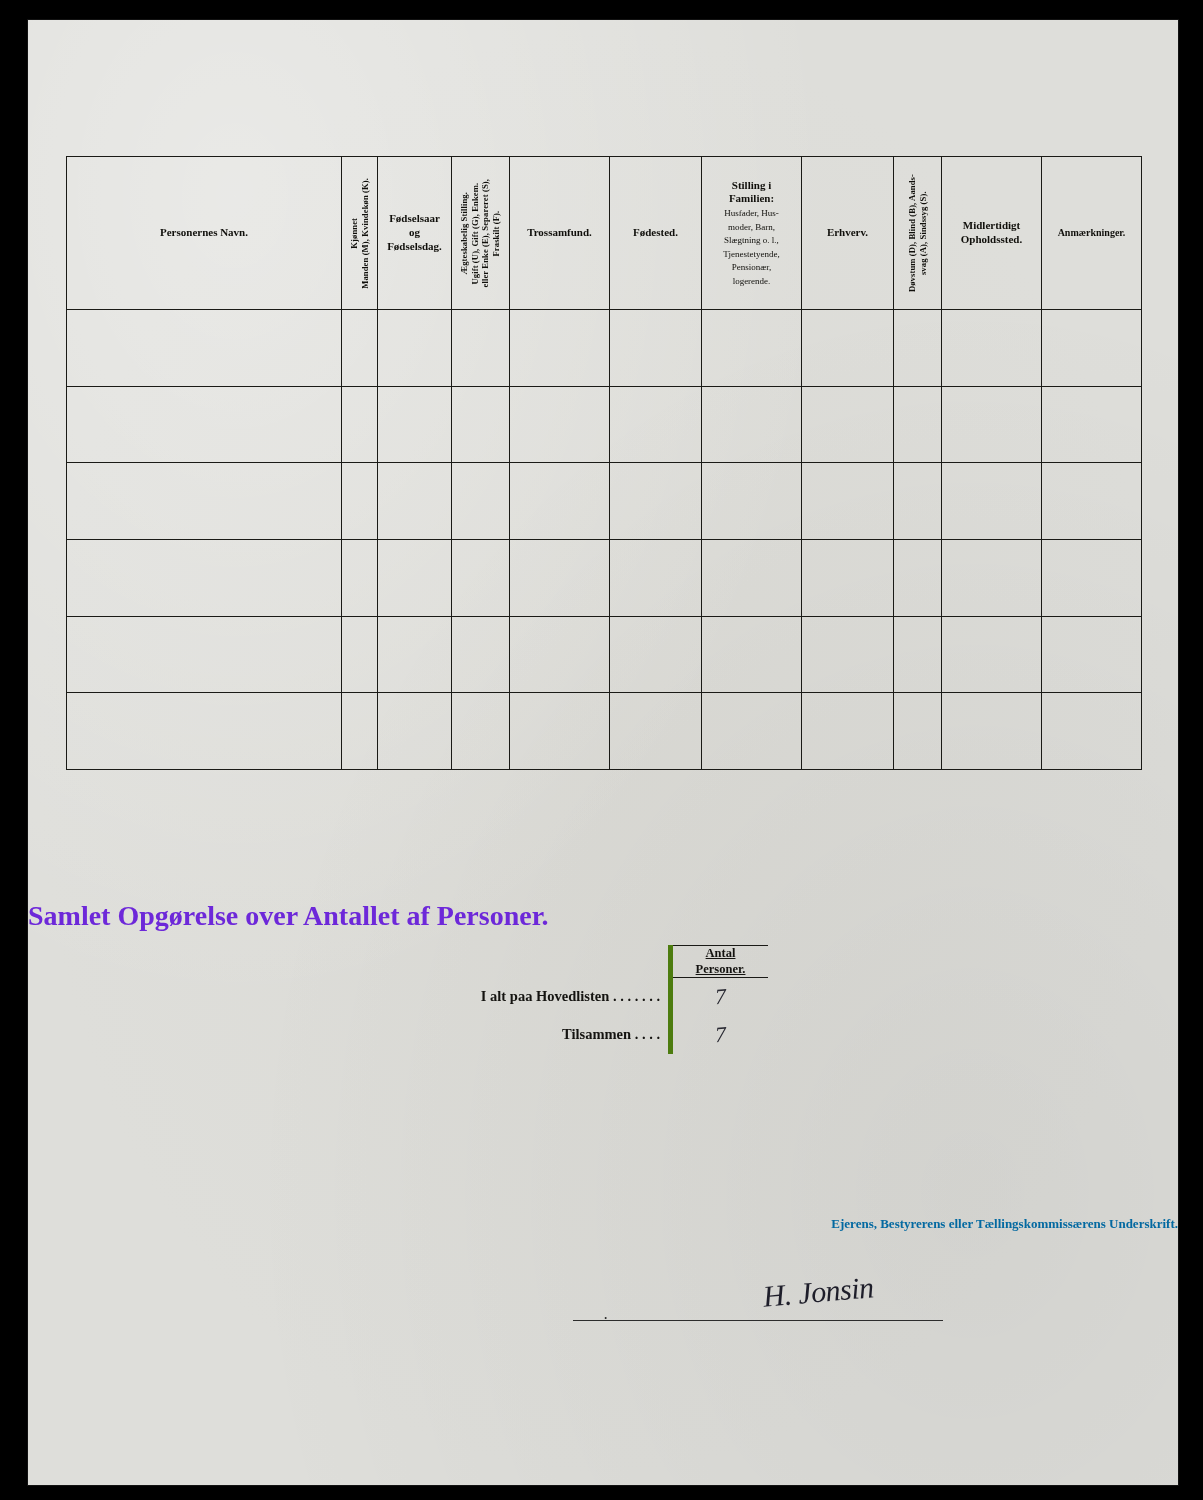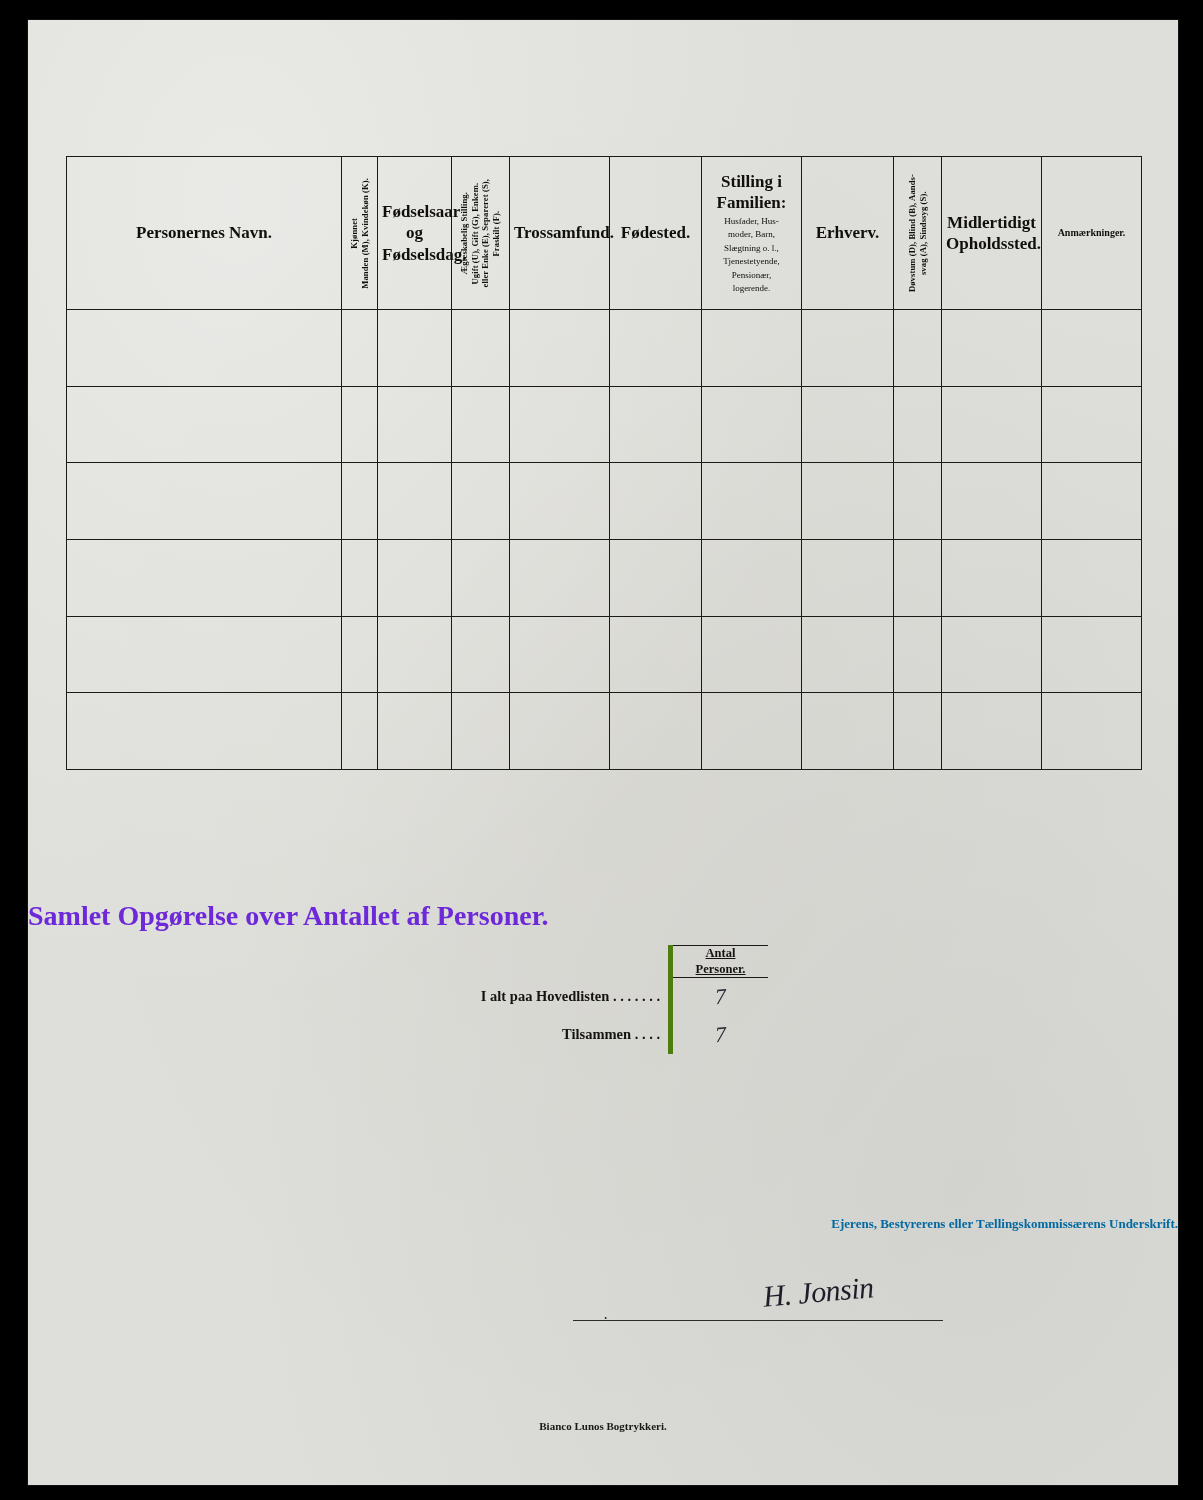--- a/index.html
+++ b/index.html
@@ -71,21 +71,21 @@
     font-weight: bold;
     font-size: 11.5px;
     line-height: 1.18;
   }
   #main-table tbody td {
     height: 70px;
   }
   .hdr-pad { padding: 0 4px; }
   .hdr-small { font-size: 10px; font-weight: bold; line-height: 1.2; }
   .hdr-tiny { font-size: 9px; font-weight: normal; line-height: 1.22; }
-  .hdr-mid  { font-size: 17px; font-weight: bold; line-height: 1.25; }
+  .hdr-mid  { font-size: 11px; font-weight: bold; line-height: 1.25; }
 
   .vert {
     display: block;
     writing-mode: vertical-rl;
     transform: rotate(180deg);
     white-space: nowrap;
     margin: 0 auto;
     font-size: 9.5px;
     font-weight: bold;
     line-height: 1.25;
@@ -371,14 +371,13 @@
       </td>
     </tr>
   </tbody>
     </table>
 
   <div class="sign-label">Ejerens, Bestyrerens eller Tællingskommissærens Underskrift.</div>
   <div class="sign-line"></div>
   <div class="dot-mark">·</div>
   <div class="signature">H. Jonsin</div>
 
-  <div class="printer">Bianco Lunos Bogtrykkeri.</div>
 </div>
 
 </body></html>

